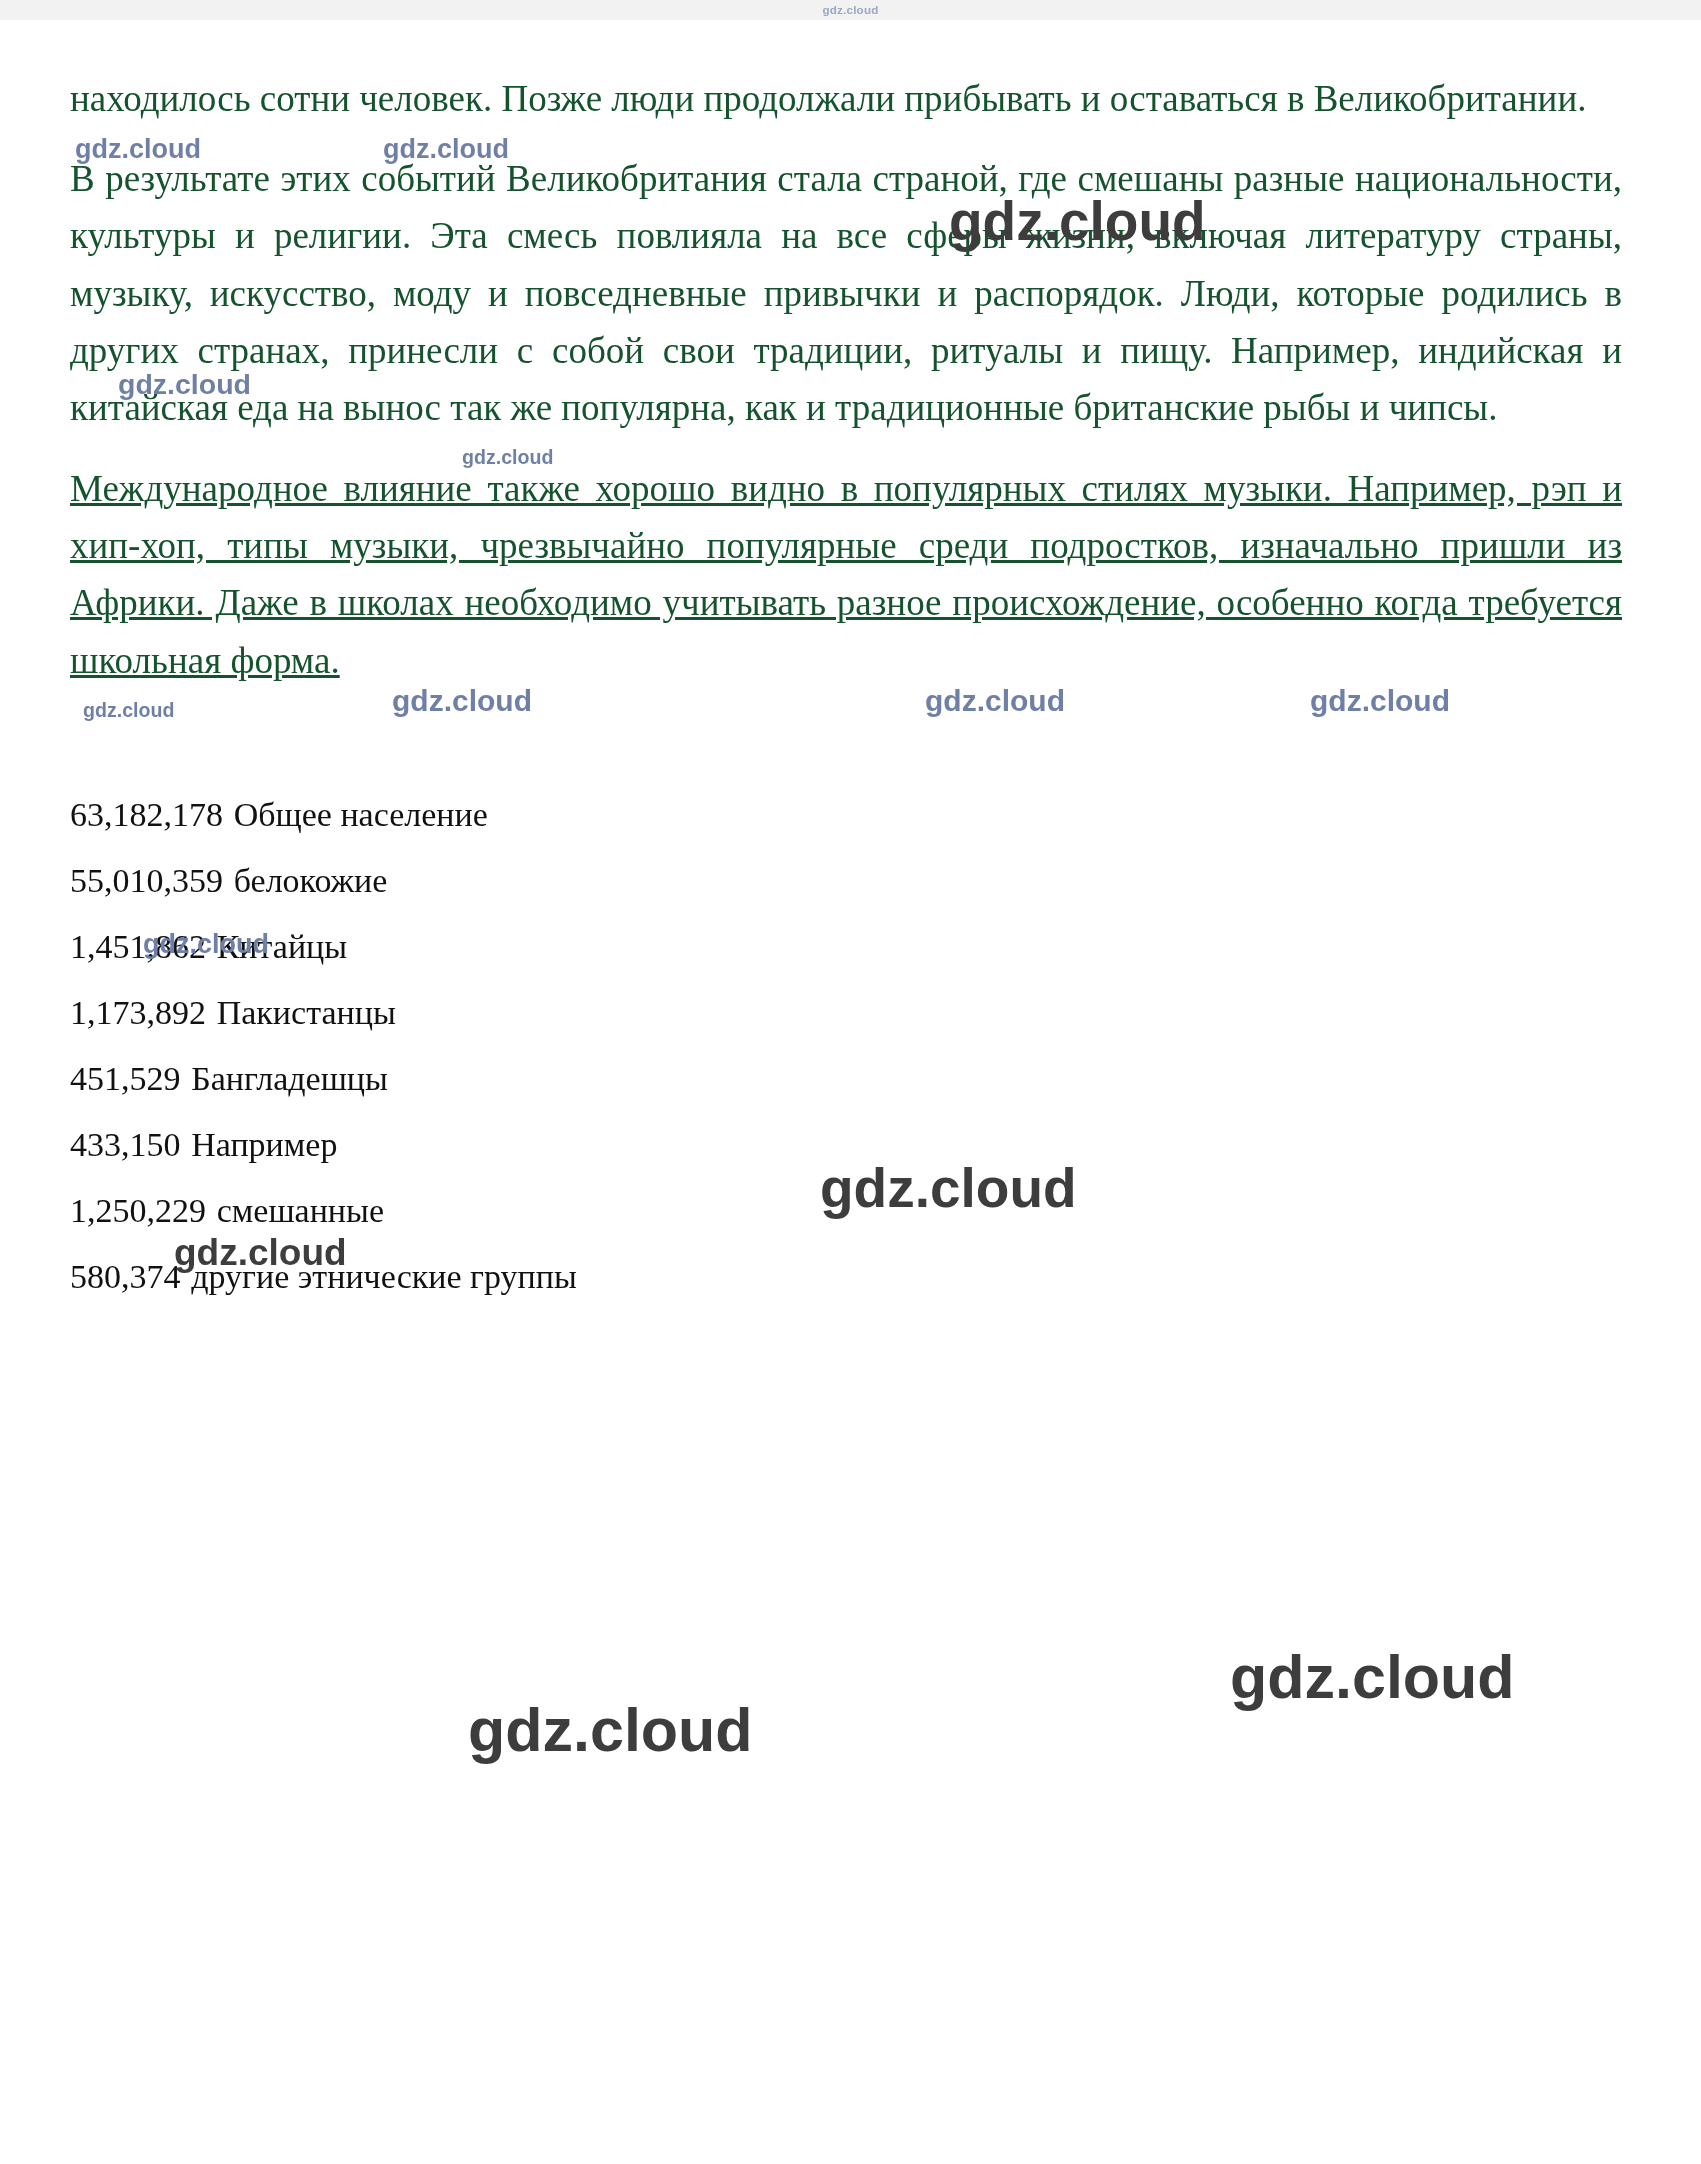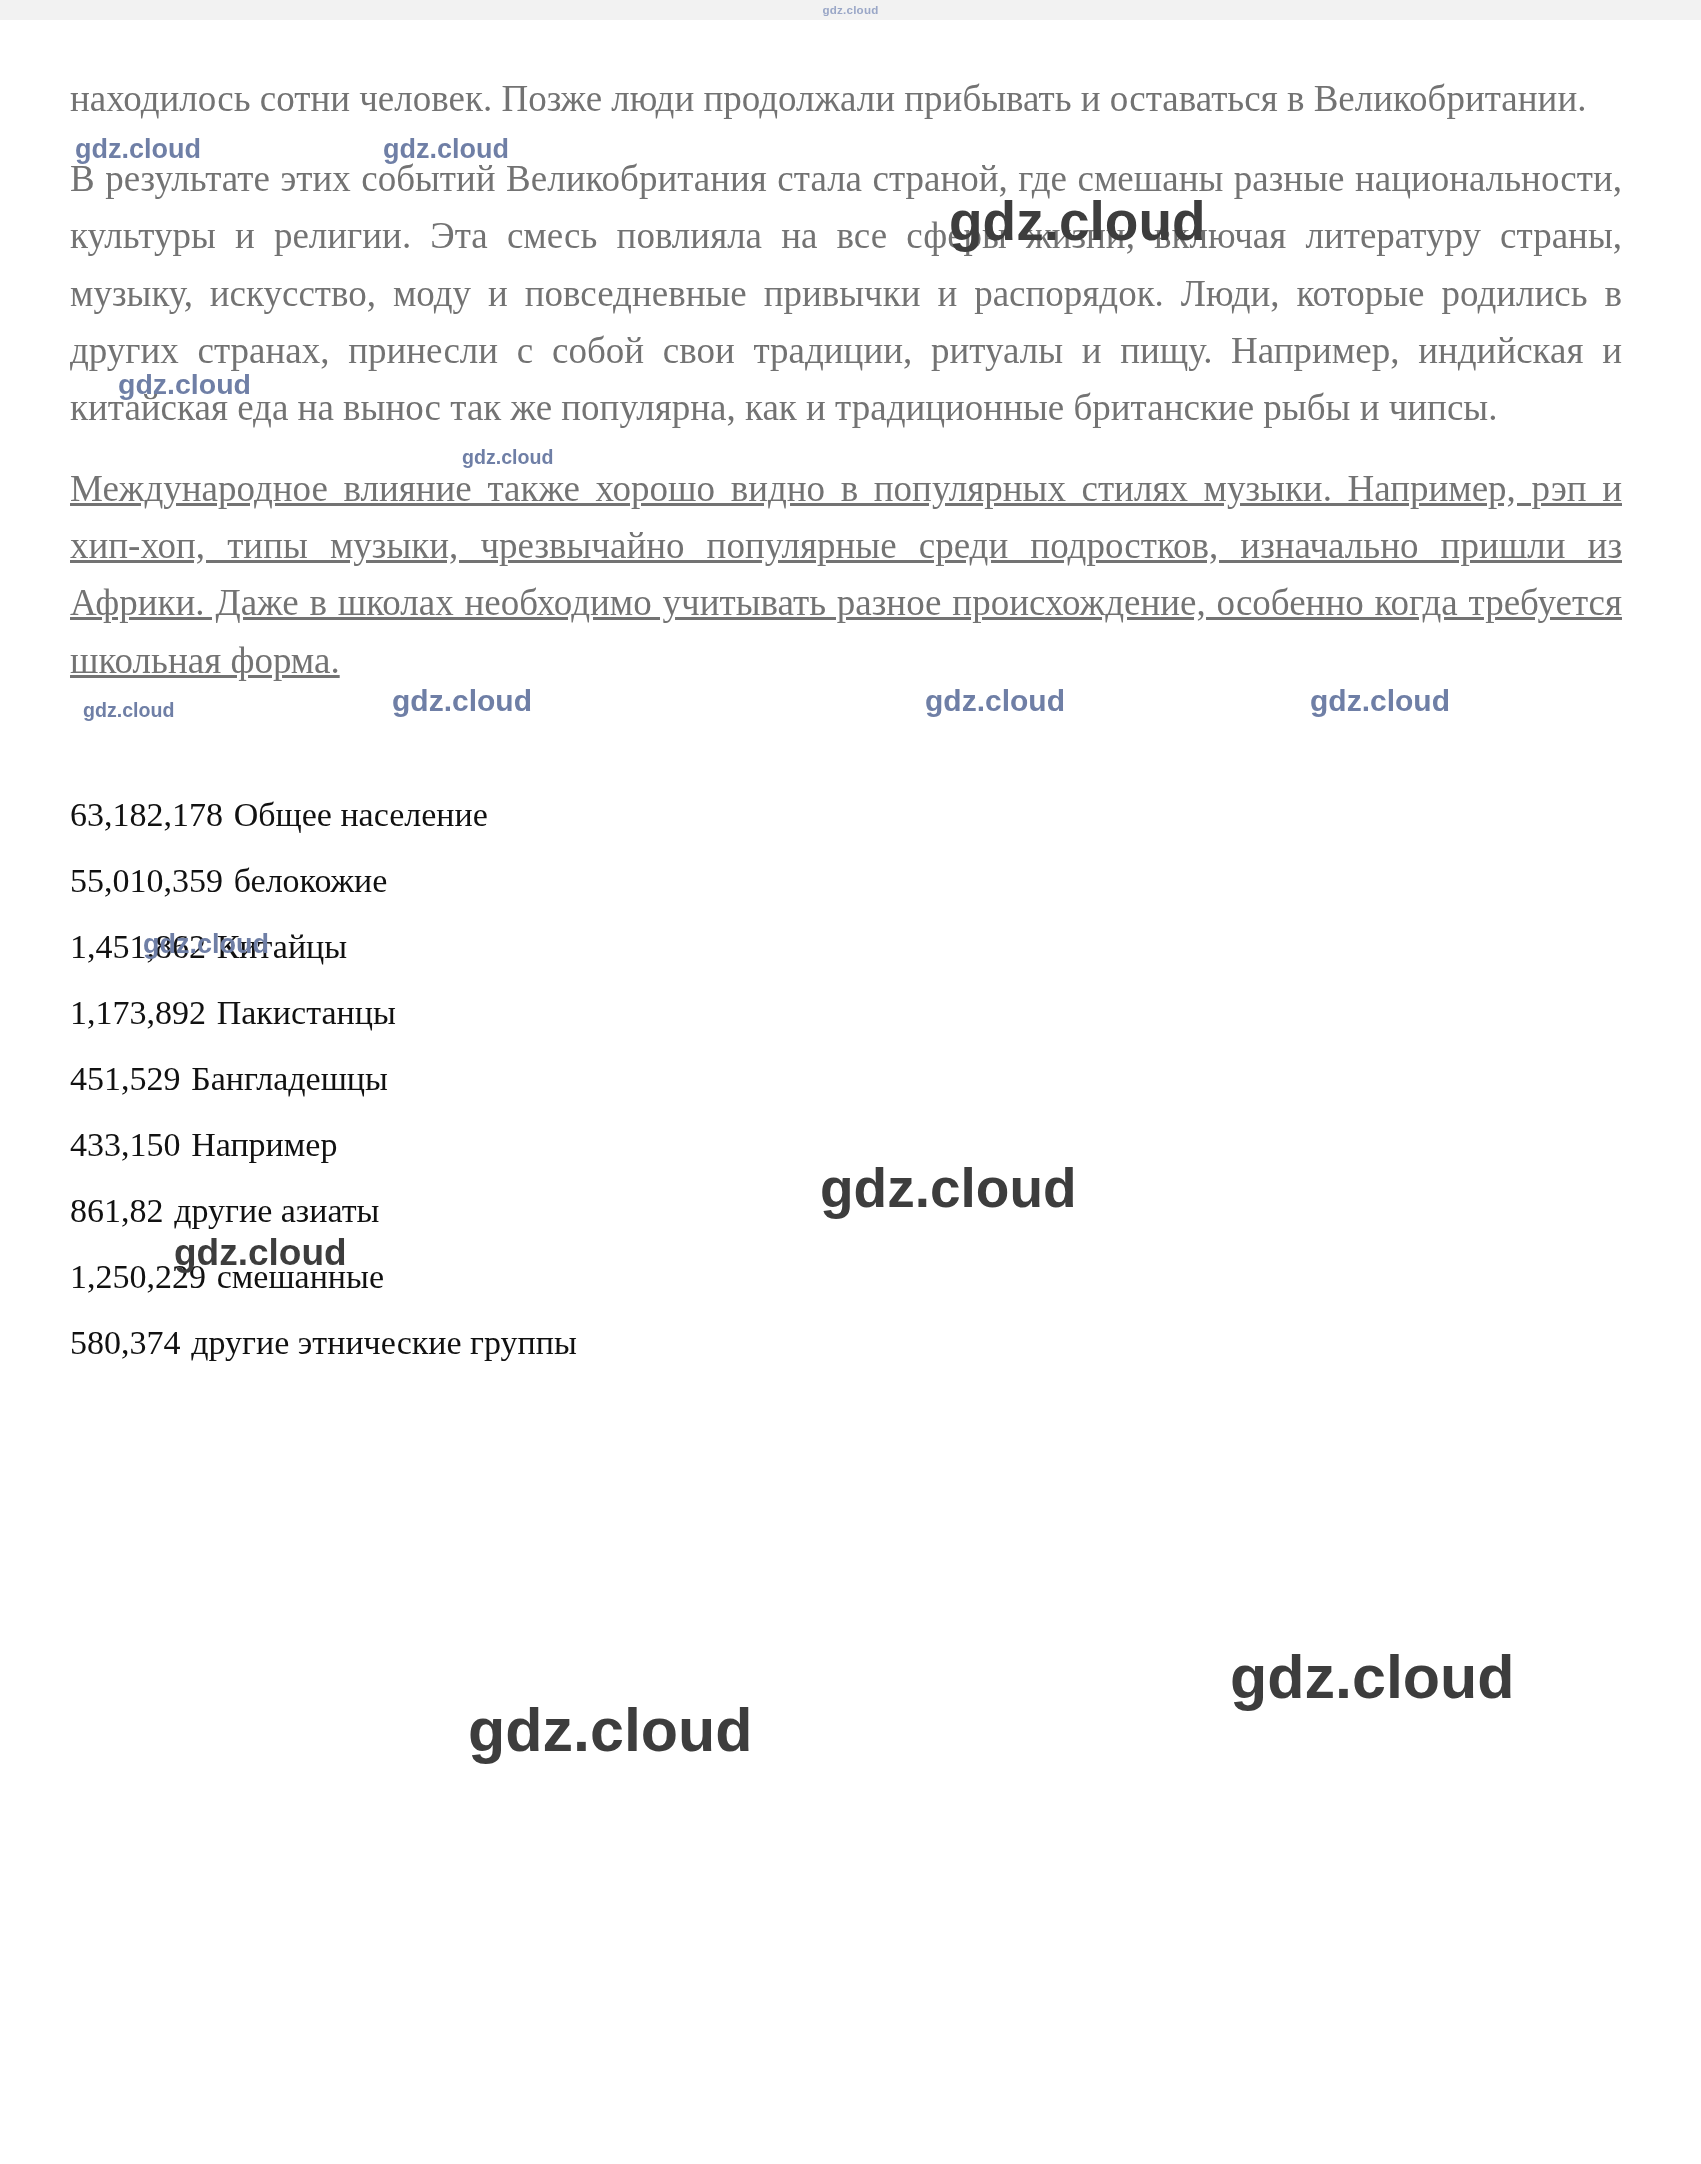--- a/index.html
+++ b/index.html
@@ -49,21 +49,21 @@
     top: 50px;
     width: 1552px;
   }
 
   p.para {
     margin: 0 0 23px 0;
     font-size: 37px;
     line-height: 1.55;
     text-align: justify;
     text-justify: inter-word;
-    color: #737373;
+    color: #14532d;
   }
   p.para:last-of-type {
     margin-bottom: 0;
     text-decoration: underline;
   }
 
   .stats {
     margin-top: 109px;
     list-style: none;
     padding: 0;
@@ -125,23 +125,20 @@
       <div class="stat-row">
         <span class="num">1,173,892</span><span class="lbl">Пакистанцы</span>
       </div>
       <div class="stat-row">
         <span class="num">451,529</span><span class="lbl">Бангладешцы</span>
       </div>
       <div class="stat-row">
         <span class="num">433,150</span><span class="lbl">Например</span>
       </div>
       <div class="stat-row">
-        <span class="num">861,82</span><span class="lbl">другие азиаты</span>
-      </div>
-      <div class="stat-row">
         <span class="num">1,250,229</span><span class="lbl">смешанные</span>
       </div>
       <div class="stat-row">
         <span class="num">580,374</span><span class="lbl">другие этнические группы</span>
       </div>
     </div>
 
   </div>
 
   <div class="wm wm-blue" style="left:75px; top:114px; font-size:27px;">gdz.cloud</div>

